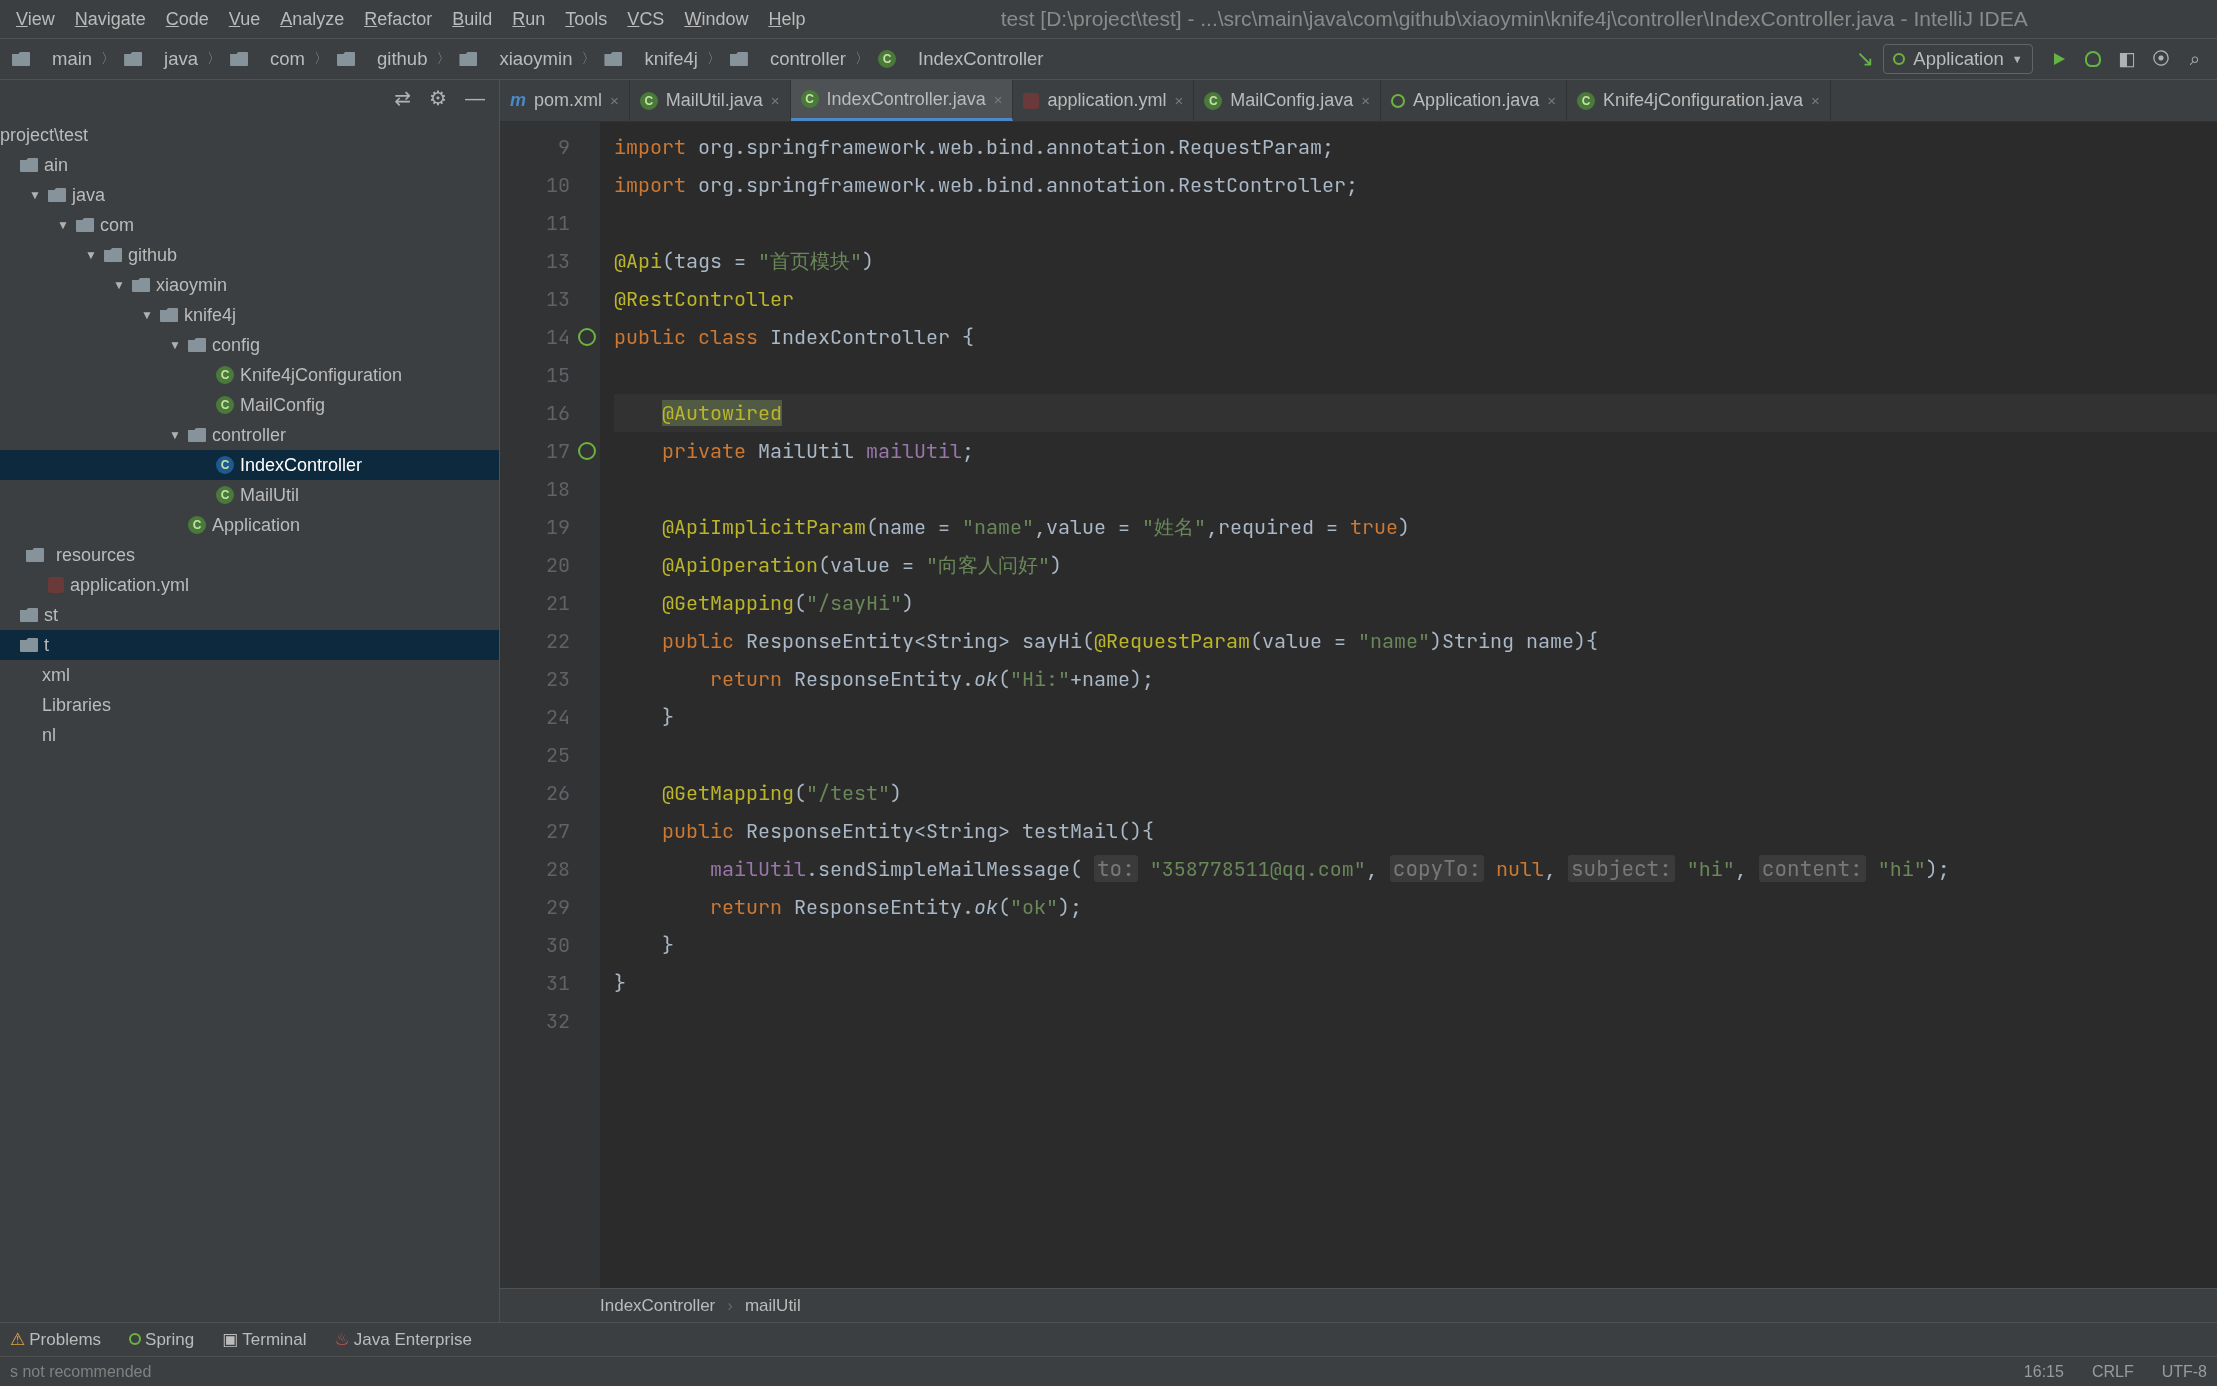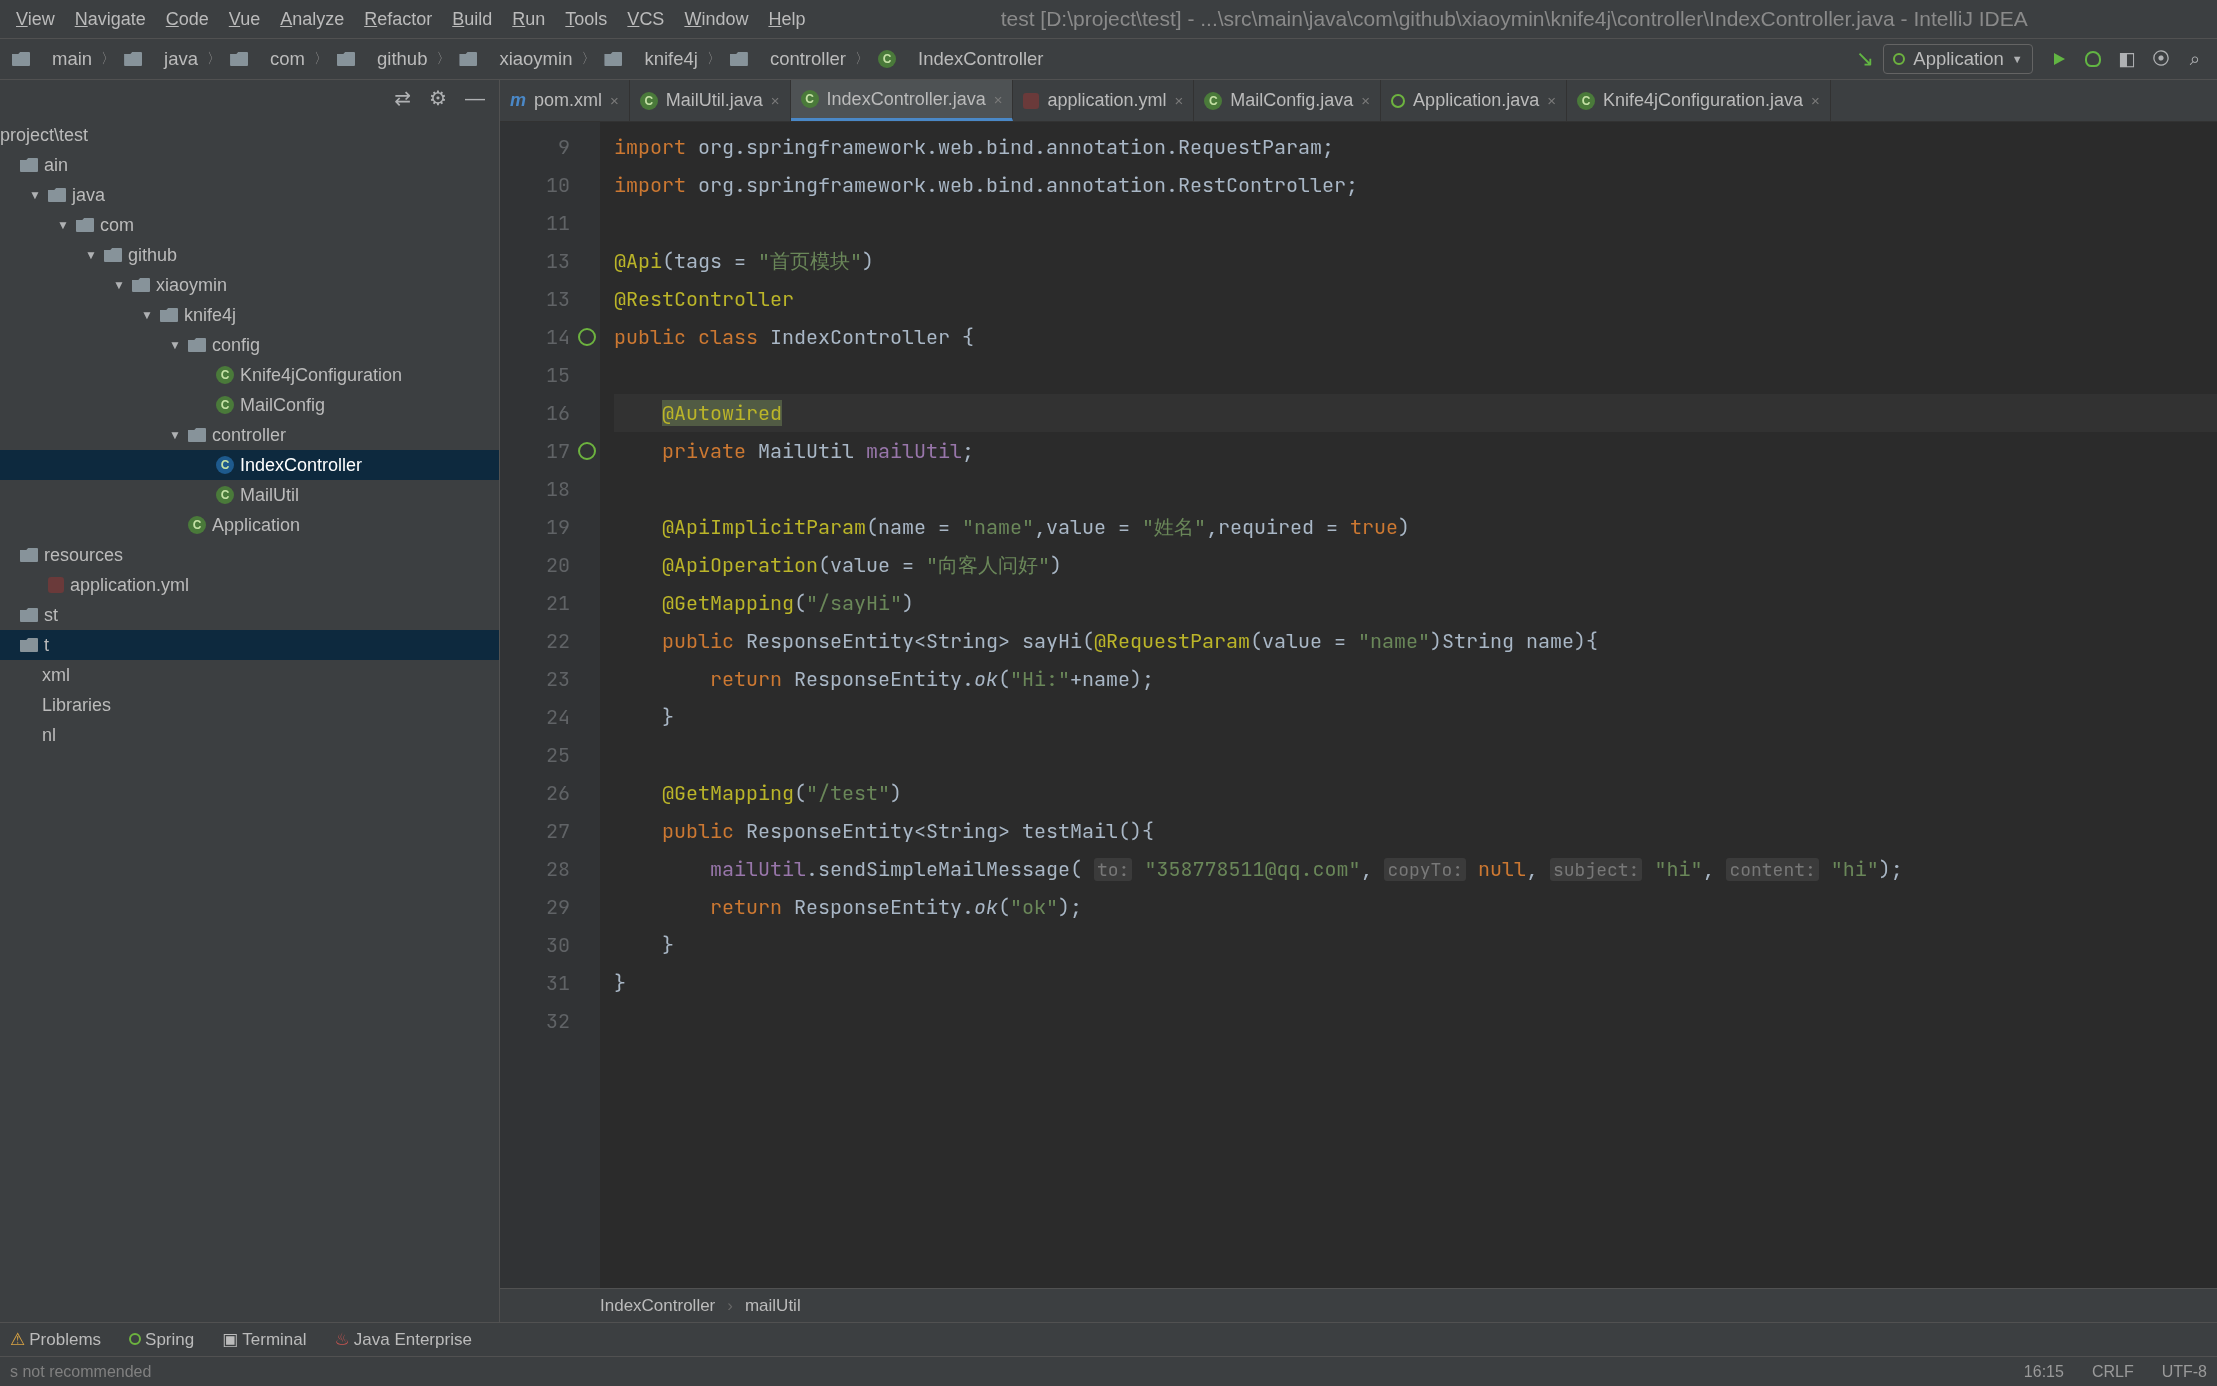--- a/index.html
+++ b/index.html
@@ -101,21 +101,21 @@
   .gline { height: 38px; position: relative; }
   .gline .spring { position: absolute; right: -26px; top: 10px; width: 18px; height: 18px; border: 2px solid #6db33f; border-radius: 50%; }
   .code { flex: 1; font: 20px "JetBrains Mono","Consolas",monospace; padding: 6px 0 6px 14px; line-height: 38px; color: var(--classcol); overflow: auto; white-space: pre; }
   .cl { display: block; height: 38px; }
   .cl.hl { background: #323232; }
   .kw { color: var(--kw); }
   .str { color: var(--string); }
   .ann { color: var(--annot); }
   .fld { color: var(--field); }
   .stat { font-style: italic; }
-  .hint { color: #787878; background: #3b3b3b; padding: 0 3px; border-radius: 3px; font-size: 18px; }
+  .hint { color: #787878; background: #3b3b3b; padding: 0 3px; border-radius: 3px; font-size: 21px; }
   .mark { background: var(--highlight); }
   .crumbs-bot { height: 34px; background: var(--bg-dark); display: flex; align-items: center; padding-left: 100px; font-size: 17px; color: var(--text); gap: 12px; border-top: 1px solid #515151; }
   
   .toolwin { height: 34px; background: var(--bg-dark); border-top: 1px solid #515151; display: flex; align-items: center; padding: 0 10px; gap: 28px; font-size: 17px; }
   .status { height: 30px; background: var(--bg-dark); border-top: 1px solid #515151; display: flex; align-items: center; padding: 0 10px; font-size: 16px; color: var(--text-dim); }
   .status .r { margin-left: auto; display: flex; gap: 28px; color: #9a9a9a; }
   .warn-ico { color: #d9a343; margin-right: 4px; }
 </style>
 </head>
 <body>
@@ -254,21 +254,21 @@
         <div class="trow" style="padding-left: 196px;">
           <span class="exp"></span>
           <span class="class-c">C</span>
           <span>MailUtil</span>
         </div>
         <div class="trow" style="padding-left: 168px;">
           <span class="exp"></span>
           <span class="class-c">C</span>
           <span>Application</span>
         </div>
-        <div class="trow" style="padding-left: 0px;">
+        <div class="trow" style="padding-left: 0px; gap: 12px;">
           <span class="exp"></span>
           <span class="folder-icon"></span>
           <span>resources</span>
         </div>
         <div class="trow" style="padding-left: 28px;">
           <span class="exp"></span>
           <span class="yml"></span>
           <span>application.yml</span>
         </div>
         <div class="trow" style="padding-left: 0px;">

